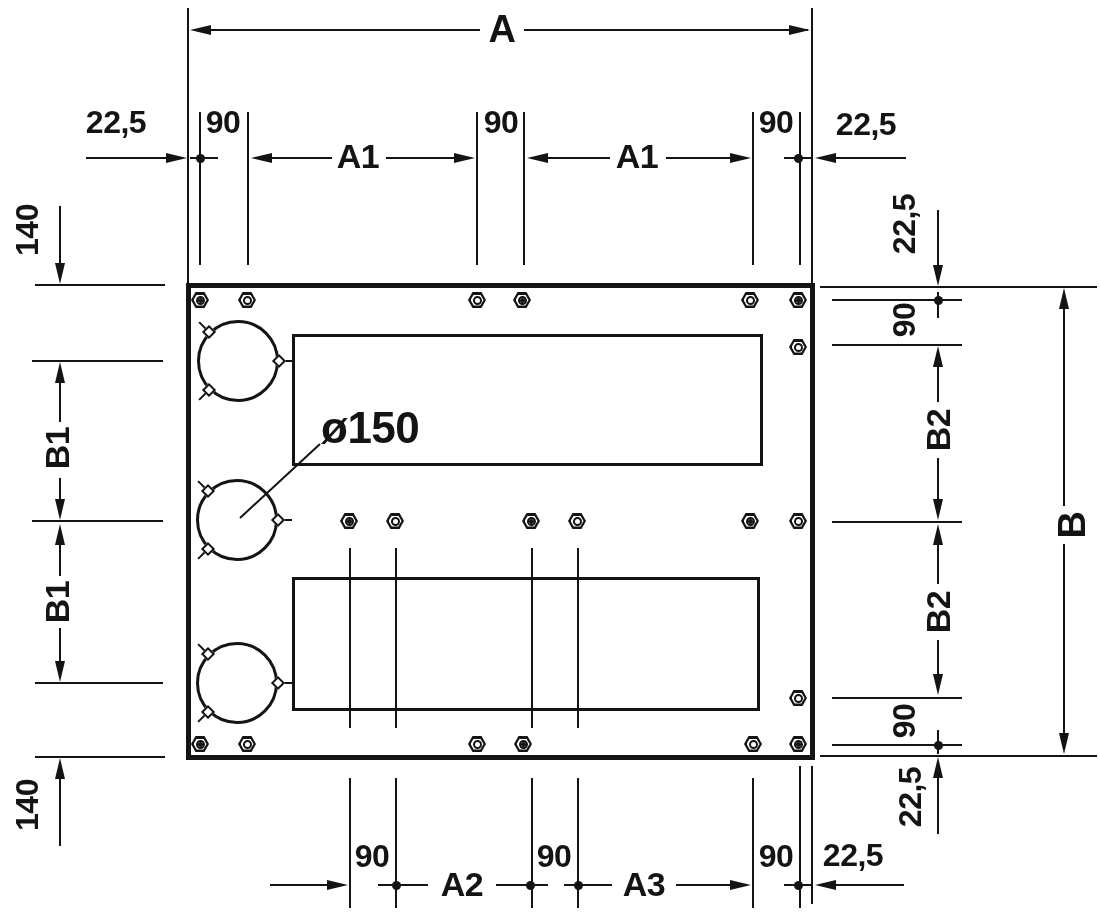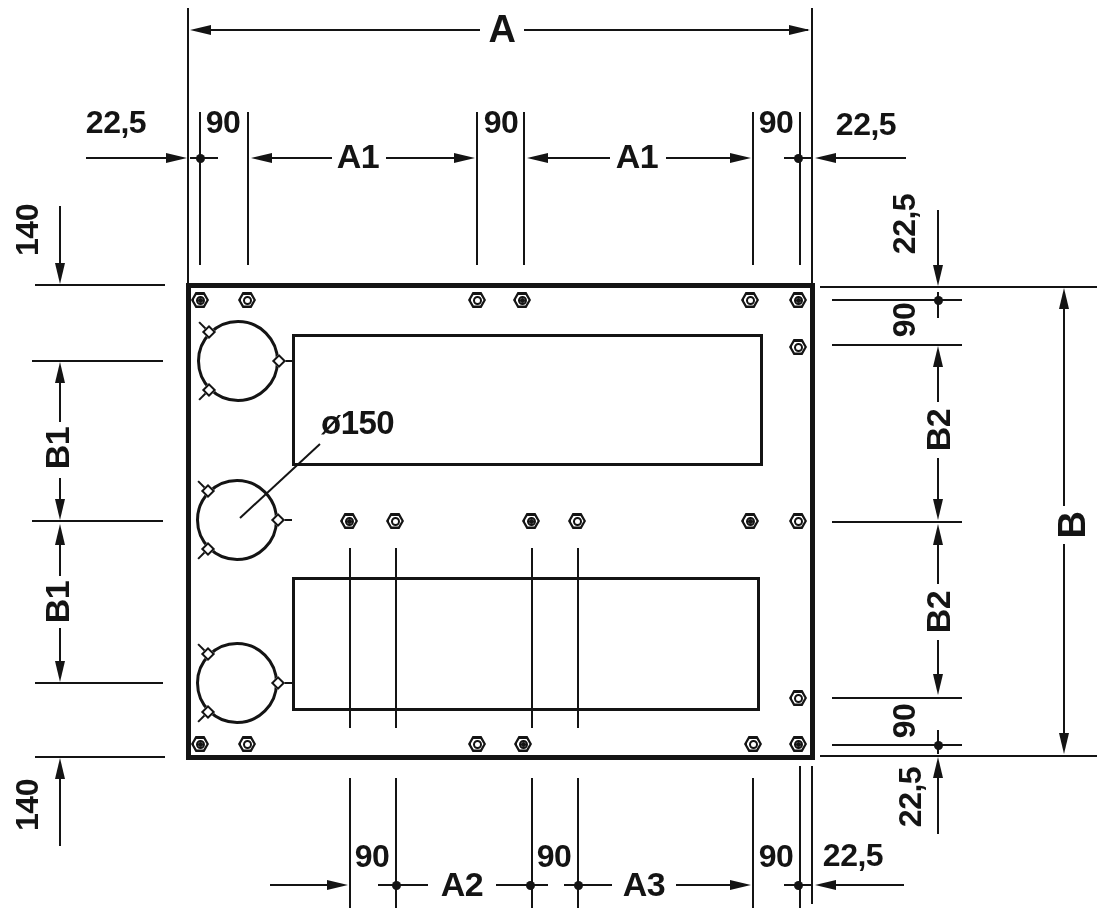--- a/index.html
+++ b/index.html
@@ -17,21 +17,21 @@
   .bolt-ring{position:absolute;left:50%;top:50%;width:9px;height:9px;margin:-4.5px 0 0 -4.5px;border:2px solid #141414;border-radius:50%;background:#fff;box-sizing:border-box;}
   .bolt-core{position:absolute;left:50%;top:50%;width:5px;height:5px;margin:-2.5px 0 0 -2.5px;border-radius:50%;background:#141414;}
   .arr{position:absolute;width:0;height:0;border:0 solid transparent;}
   .arr-right{border-top-width:5px;border-bottom-width:5px;border-left:21px solid #141414;}
   .arr-left{border-top-width:5px;border-bottom-width:5px;border-right:21px solid #141414;}
   .arr-down{border-left-width:5px;border-right-width:5px;border-top:21px solid #141414;}
   .arr-up{border-left-width:5px;border-right-width:5px;border-bottom:21px solid #141414;}
   .dot{position:absolute;width:9px;height:9px;border-radius:50%;background:#141414;}
   .lbl{position:absolute;font-weight:bold;color:#141414;white-space:nowrap;letter-spacing:-0.5px;line-height:1;}
   .leader{position:absolute;height:2px;background:#141414;transform-origin:0 50%;}
-  #diam-label{left:321px;top:406px;font-size:33px;}
+  #diam-label{left:321px;top:406px;font-size:44px;}
 </style>
 </head>
 <body>
 
 <div id="canvas">
   <div class="lbl" id="diam-label">ø150</div>
 <div class="ln" style="left: 187px; top: 8px; width: 2px; height: 277px;"></div>
     <div class="ln" style="left: 811px; top: 8px; width: 2px; height: 277px;"></div>
     <div class="ln" style="left: 199px; top: 112px; width: 2px; height: 153px;"></div>
     <div class="ln" style="left: 247px; top: 112px; width: 2px; height: 153px;"></div>

